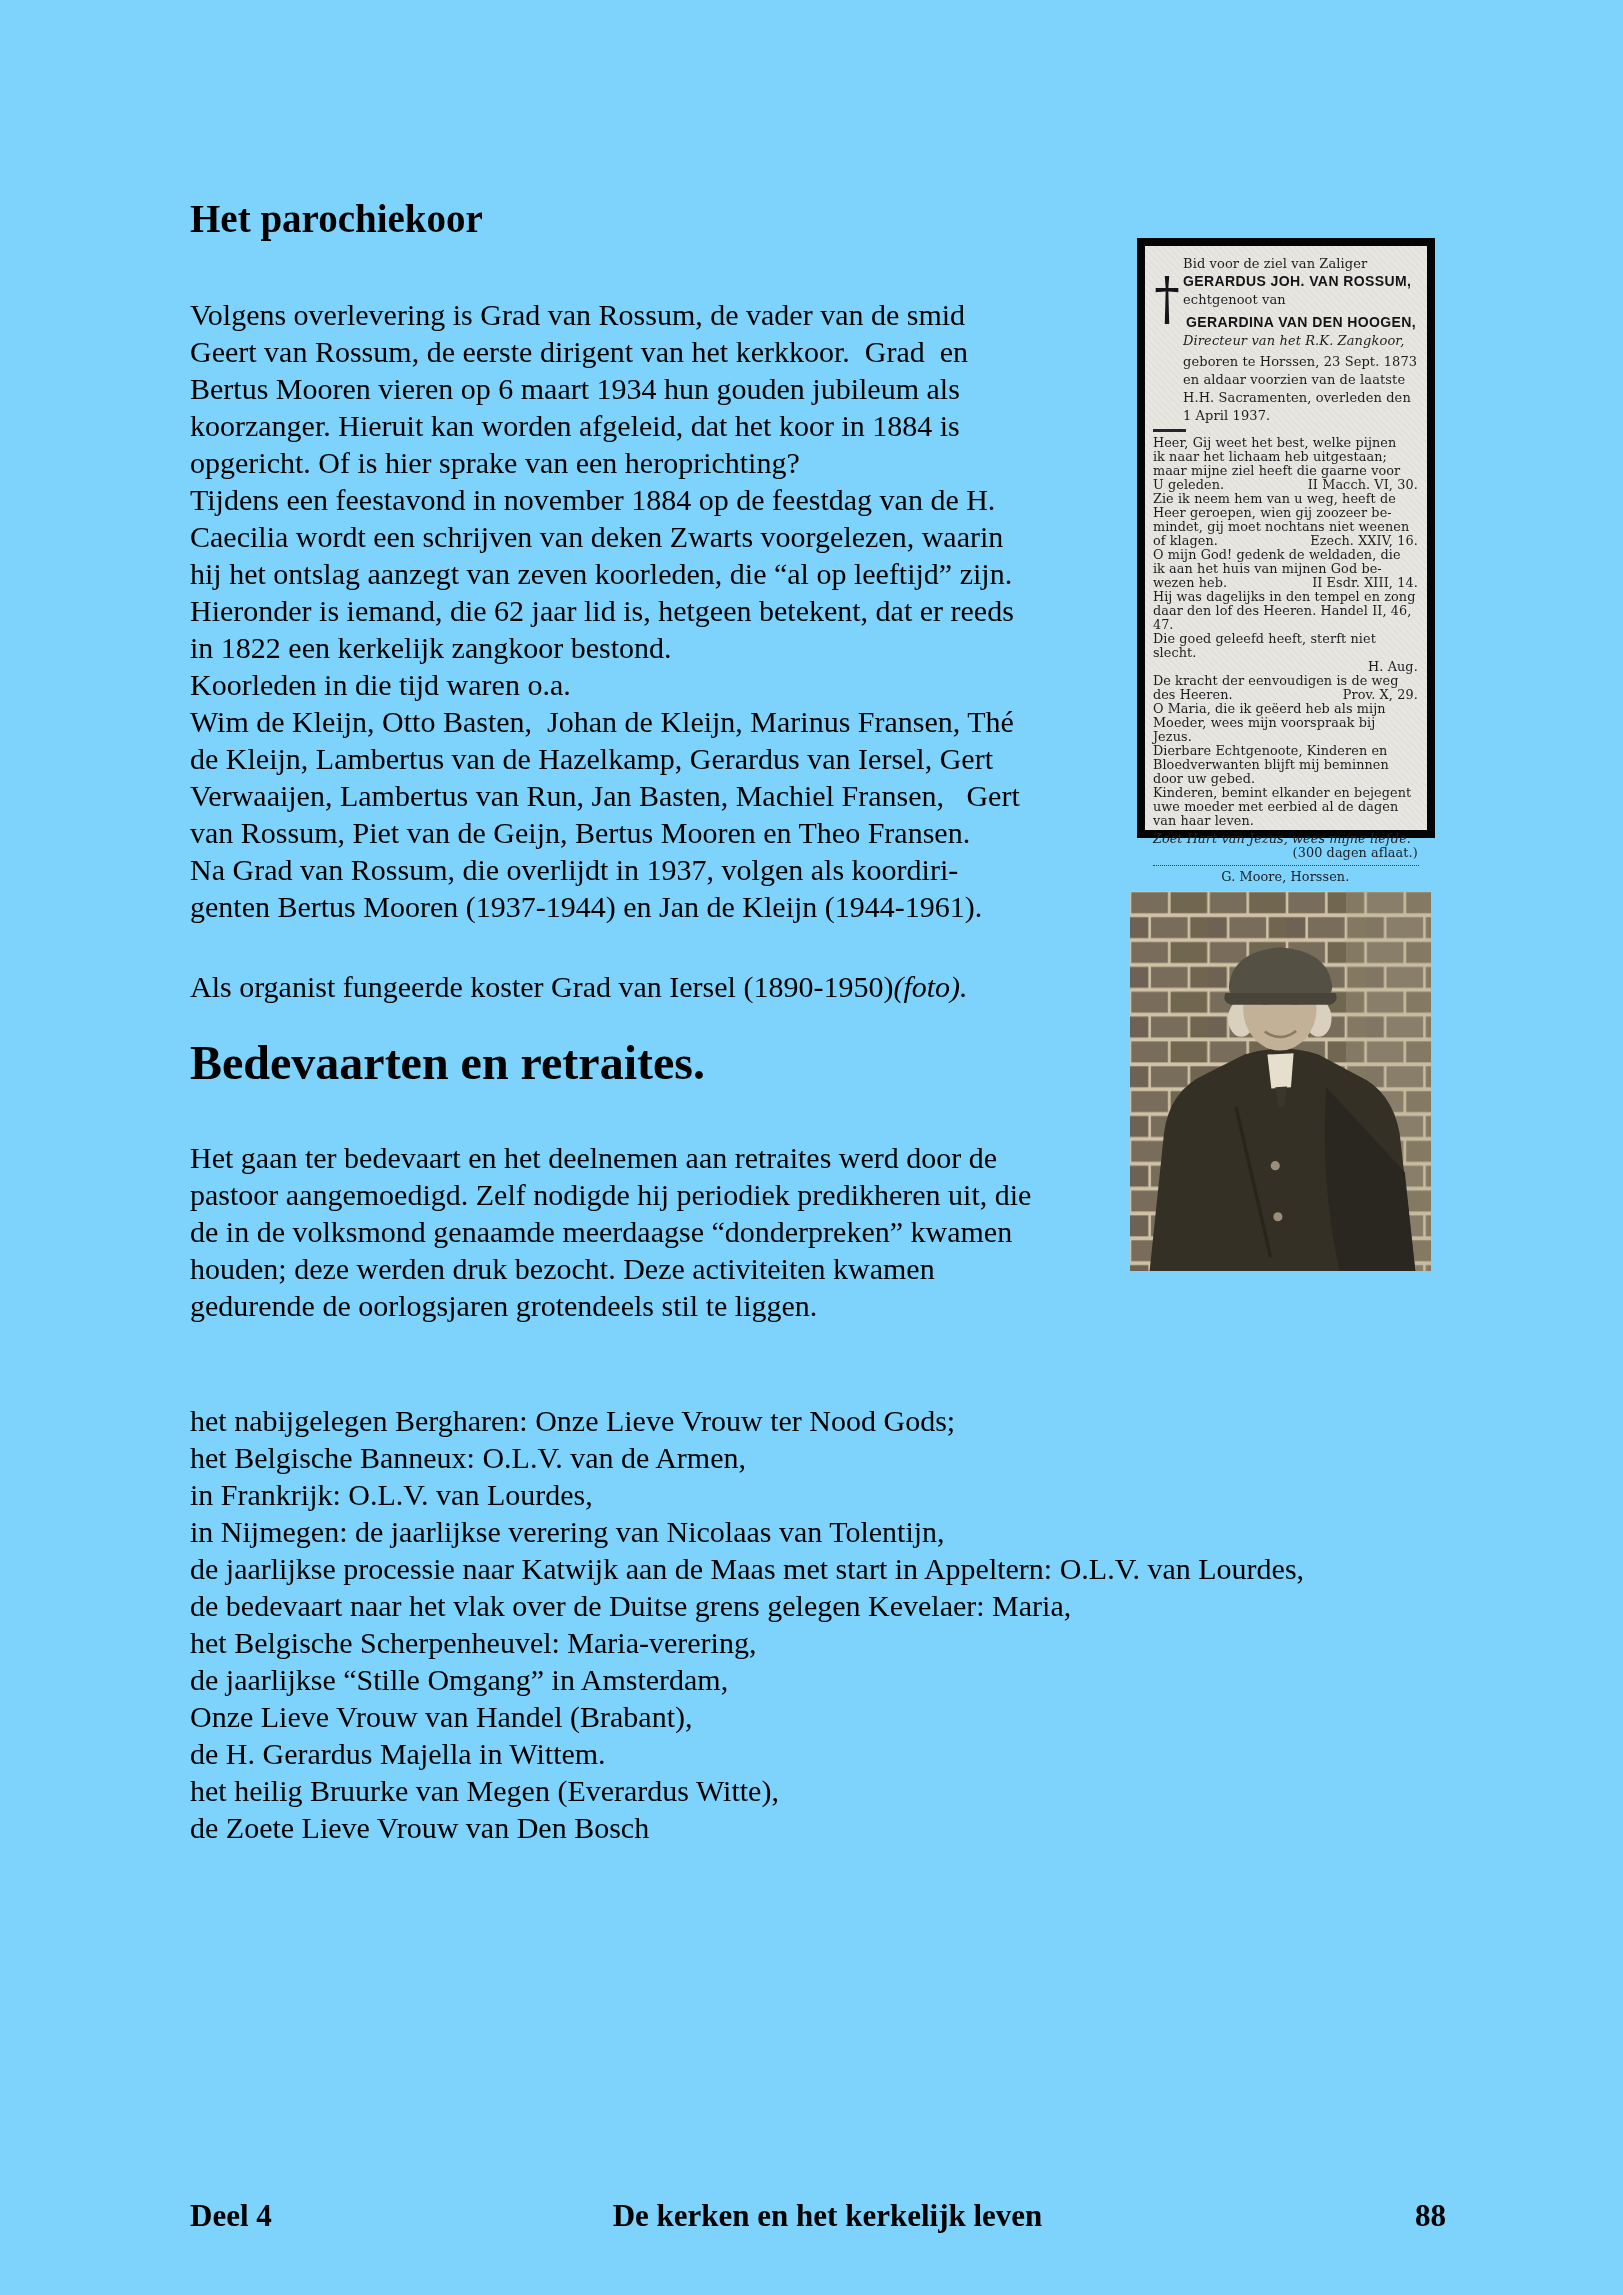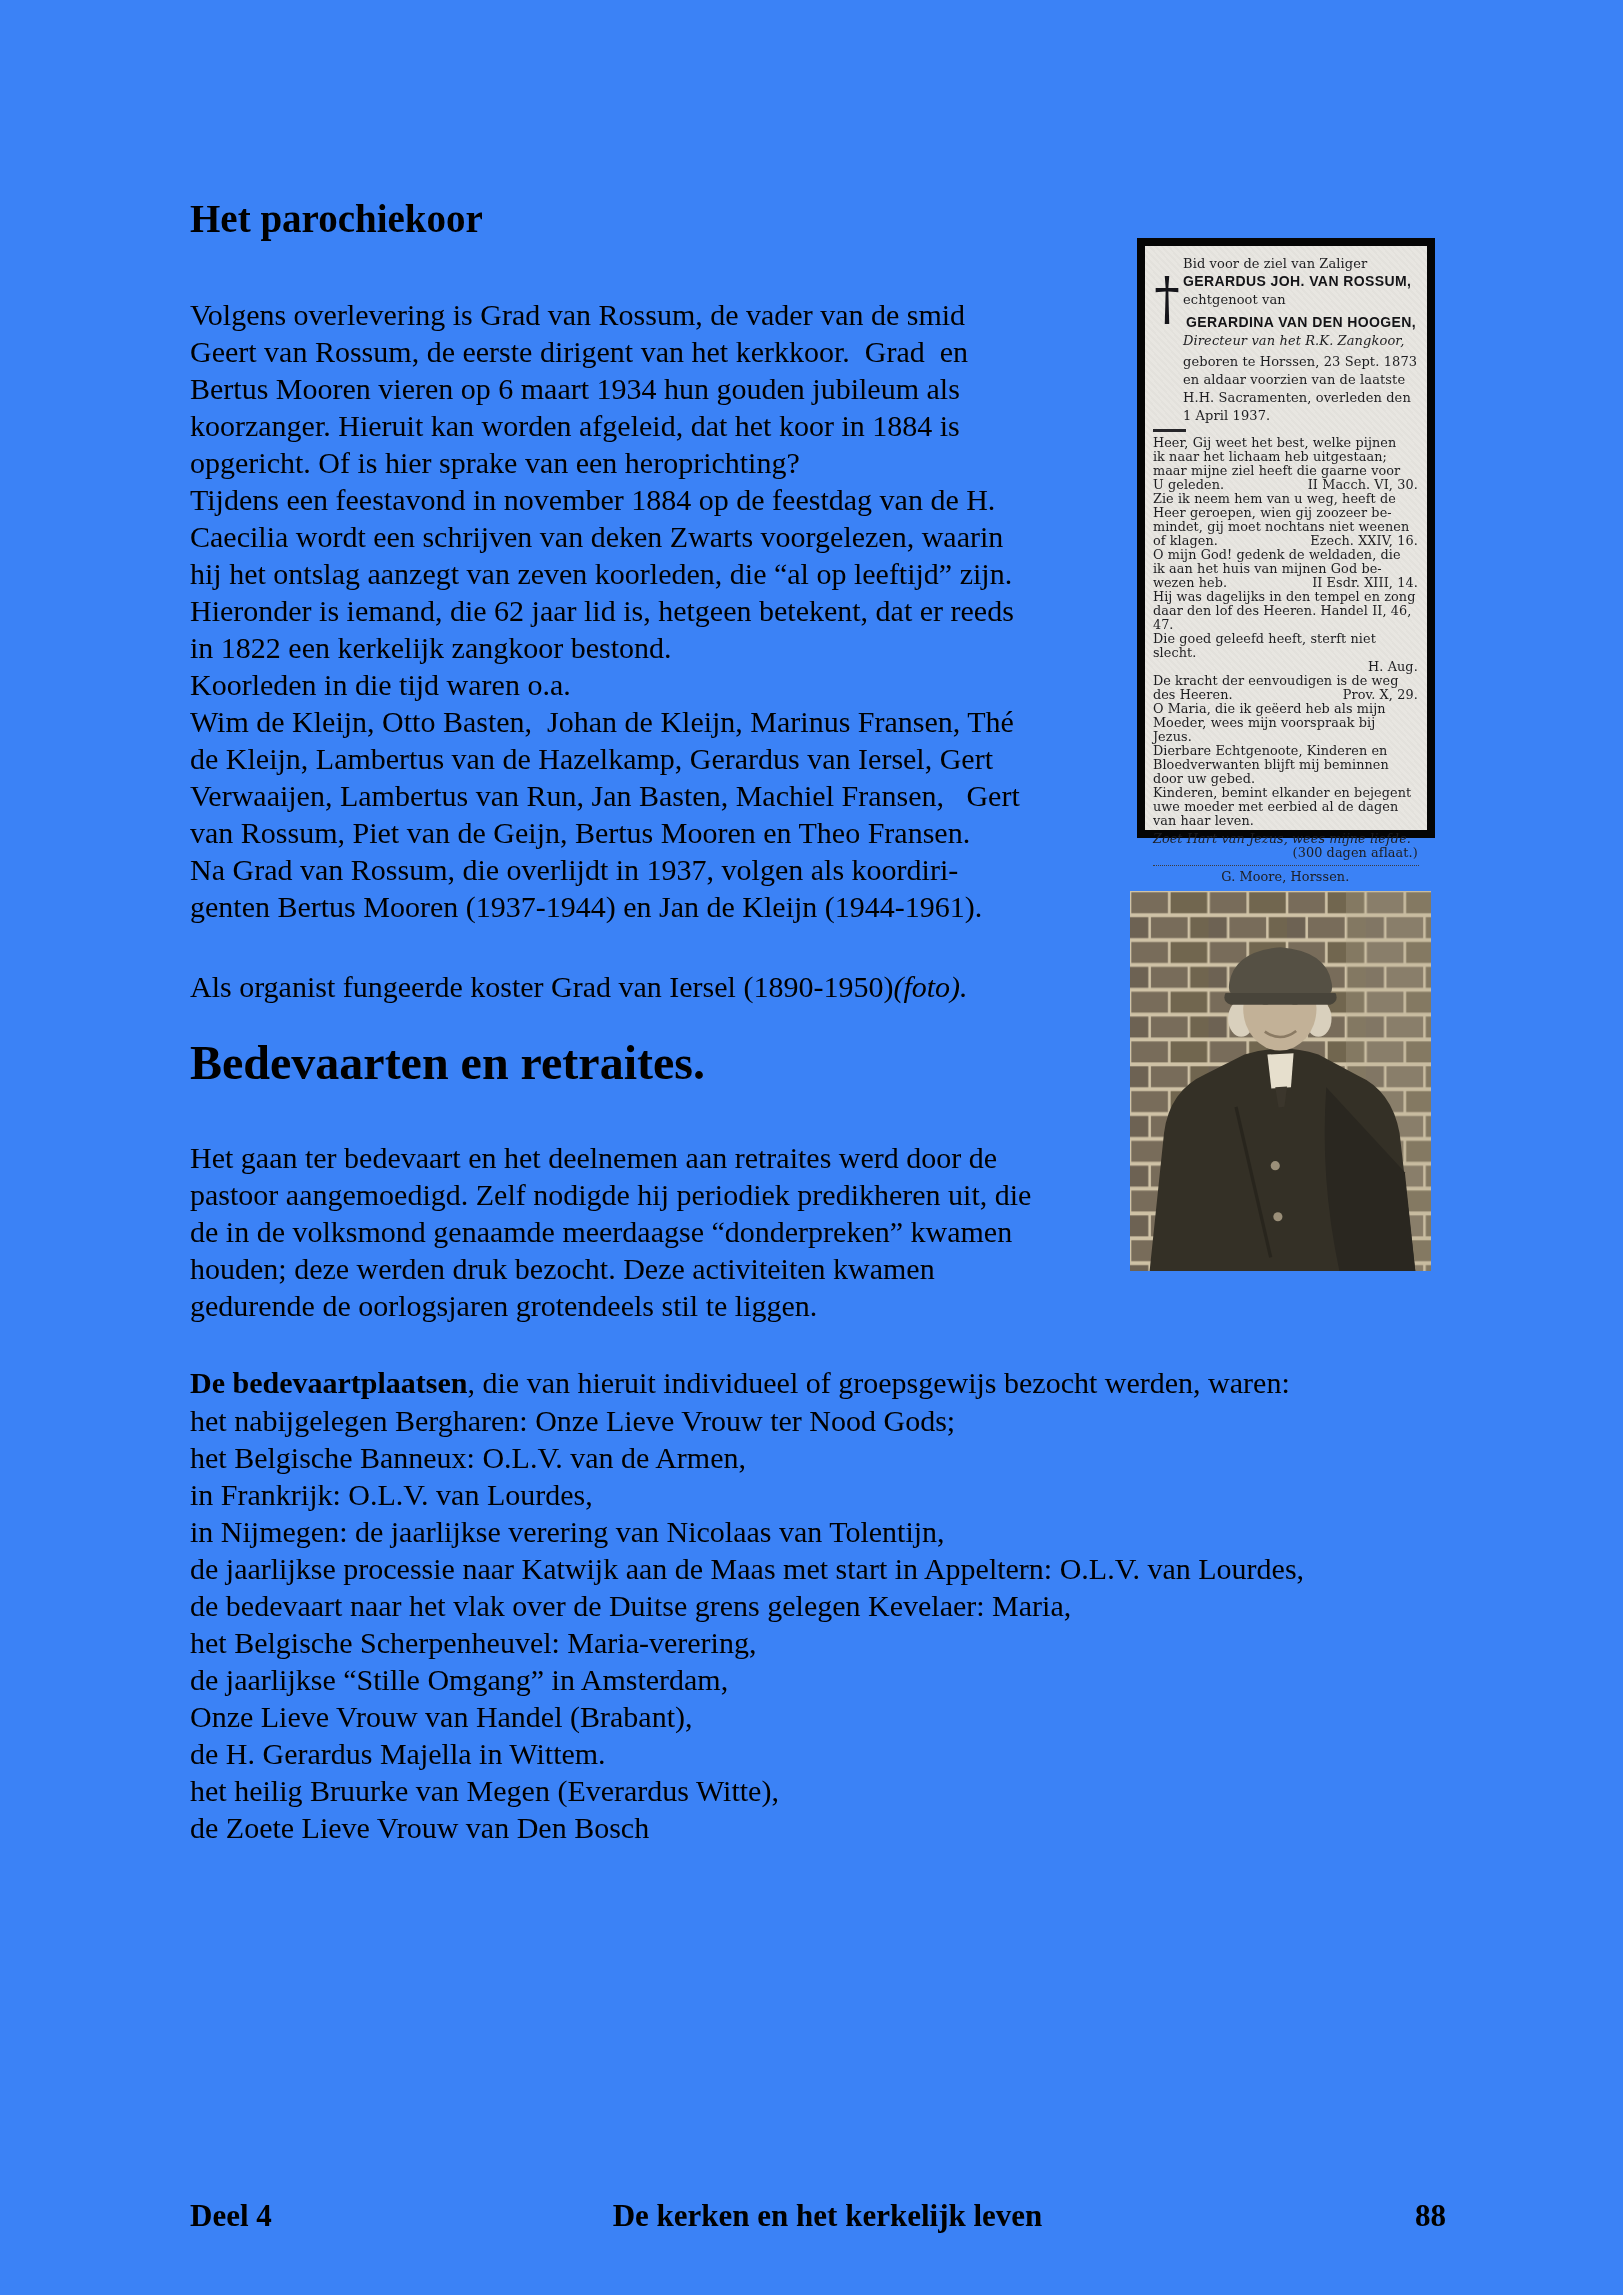--- a/index.html
+++ b/index.html
@@ -1,19 +1,19 @@
 <!DOCTYPE html>
 <html style="--card_paper: #e8e6e1; --card_border: #050505; --photo_brick: #786c5a; --photo_mortar: #cfc2a6; --photo_glare: #b7ab94; --photo_coat: #343026; --photo_coat_dark: #2a2720; --photo_face: #c2b197; --photo_hair: #d9d0bd; --photo_cap: #555044; --photo_cap_brim: #48443a; --photo_collar: #e6dfcd;font-size:10.5px"><head>
 <meta charset="utf-8">
 <style>
   html,body{margin:0;padding:0;background:#ffffff;}
   #page{
     position:relative;
     width:1623px;height:2295px;
-    background:#3b82f6;
+    background:#7dd3fc;
     font-family:"Liberation Serif", serif;
     color:#000;
     overflow:hidden;
   }
   .h1{
     position:absolute;left:190px;top:198px;
     font-size:39px;font-weight:bold;line-height:1.1;
     white-space:pre;
   }
   .h2{
@@ -109,21 +109,20 @@
   <div class="h1">Het parochiekoor</div>
 
   <div class="lines" id="para1">Volgens overlevering is Grad van Rossum, de vader van de smid<br>Geert van Rossum, de eerste dirigent van het kerkkoor.  Grad  en<br>Bertus Mooren vieren op 6 maart 1934 hun gouden jubileum als<br>koorzanger. Hieruit kan worden afgeleid, dat het koor in 1884 is<br>opgericht. Of is hier sprake van een heroprichting?<br>Tijdens een feestavond in november 1884 op de feestdag van de H.<br>Caecilia wordt een schrijven van deken Zwarts voorgelezen, waarin<br>hij het ontslag aanzegt van zeven koorleden, die “al op leeftijd” zijn.<br>Hieronder is iemand, die 62 jaar lid is, hetgeen betekent, dat er reeds<br>in 1822 een kerkelijk zangkoor bestond.<br>Koorleden in die tijd waren o.a.<br>Wim de Kleijn, Otto Basten,  Johan de Kleijn, Marinus Fransen, Thé<br>de Kleijn, Lambertus van de Hazelkamp, Gerardus van Iersel, Gert<br>Verwaaijen, Lambertus van Run, Jan Basten, Machiel Fransen,   Gert<br>van Rossum, Piet van de Geijn, Bertus Mooren en Theo Fransen.<br>Na Grad van Rossum, die overlijdt in 1937, volgen als koordiri-<br>genten Bertus Mooren (1937-1944) en Jan de Kleijn (1944-1961).</div>
 
   <div id="organist-line"><span>Als organist fungeerde koster Grad van Iersel (1890-1950)</span><span class="foto">(foto).</span></div>
 
   <div class="h2">Bedevaarten en retraites.</div>
 
   <div class="lines" id="para2">Het gaan ter bedevaart en het deelnemen aan retraites werd door de<br>pastoor aangemoedigd. Zelf nodigde hij periodiek predikheren uit, die<br>de in de volksmond genaamde meerdaagse “donderpreken” kwamen<br>houden; deze werden druk bezocht. Deze activiteiten kwamen<br>gedurende de oorlogsjaren grotendeels stil te liggen.</div>
 
-  <div id="lead-line"><span class="lead-bold">De bedevaartplaatsen</span><span>, die van hieruit individueel of groepsgewijs bezocht werden, waren:</span></div>
 
   <div class="lines" id="places">het nabijgelegen Bergharen: Onze Lieve Vrouw ter Nood Gods;<br>het Belgische Banneux: O.L.V. van de Armen,<br>in Frankrijk: O.L.V. van Lourdes,<br>in Nijmegen: de jaarlijkse verering van Nicolaas van Tolentijn,<br>de jaarlijkse processie naar Katwijk aan de Maas met start in Appeltern: O.L.V. van Lourdes,<br>de bedevaart naar het vlak over de Duitse grens gelegen Kevelaer: Maria,<br>het Belgische Scherpenheuvel: Maria-verering,<br>de jaarlijkse “Stille Omgang” in Amsterdam,<br>Onze Lieve Vrouw van Handel (Brabant),<br>de H. Gerardus Majella in Wittem.<br>het heilig Bruurke van Megen (Everardus Witte),<br>de Zoete Lieve Vrouw van Den Bosch</div>
 
   <div id="memorial-card">
     <div id="card-cross">†</div>
     <div>
         <div class="card-line hdr">
           <span>Bid voor de ziel van Zaliger</span>
         </div>
         <div class="card-line name">

